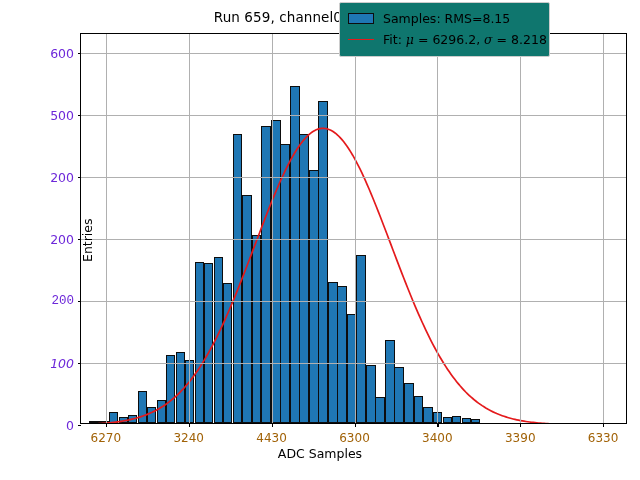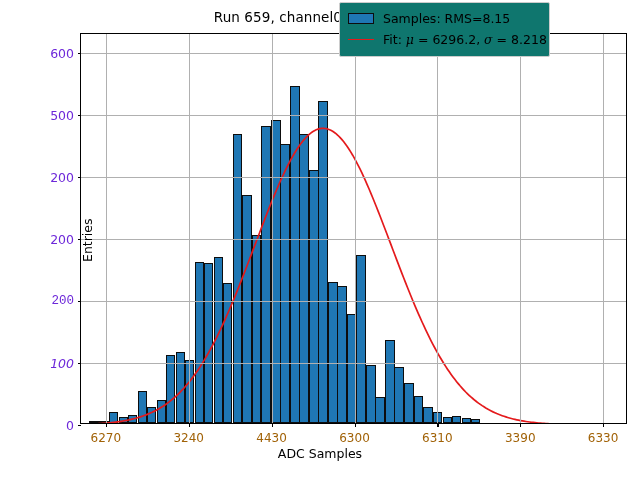--- a/index.html
+++ b/index.html
@@ -242,21 +242,21 @@
       <div class="ytick-label" style="top: 18.619px;">600</div>
       <div class="xtick-mark" style="left: 24.8636px;"></div>
       <div class="xtick-label" style="left: 24.8636px;">6270</div>
       <div class="xtick-mark" style="left: 107.742px;"></div>
       <div class="xtick-label" style="left: 107.742px;">3240</div>
       <div class="xtick-mark" style="left: 190.621px;"></div>
       <div class="xtick-label" style="left: 190.621px;">4430</div>
       <div class="xtick-mark" style="left: 273.5px;"></div>
       <div class="xtick-label" style="left: 273.5px;">6300</div>
       <div class="xtick-mark" style="left: 356.379px;"></div>
-      <div class="xtick-label" style="left: 356.379px;">6310</div>
+      <div class="xtick-label" style="left: 356.379px;">3400</div>
       <div class="xtick-mark" style="left: 439.258px;"></div>
       <div class="xtick-label" style="left: 439.258px;">3390</div>
       <div class="xtick-mark" style="left: 522.136px;"></div>
       <div class="xtick-label" style="left: 522.136px;">6330</div>
     </div>
 
   <div id="xaxis-label">ADC Samples</div>
 
   <div id="legend">
     <div class="legend-row">

